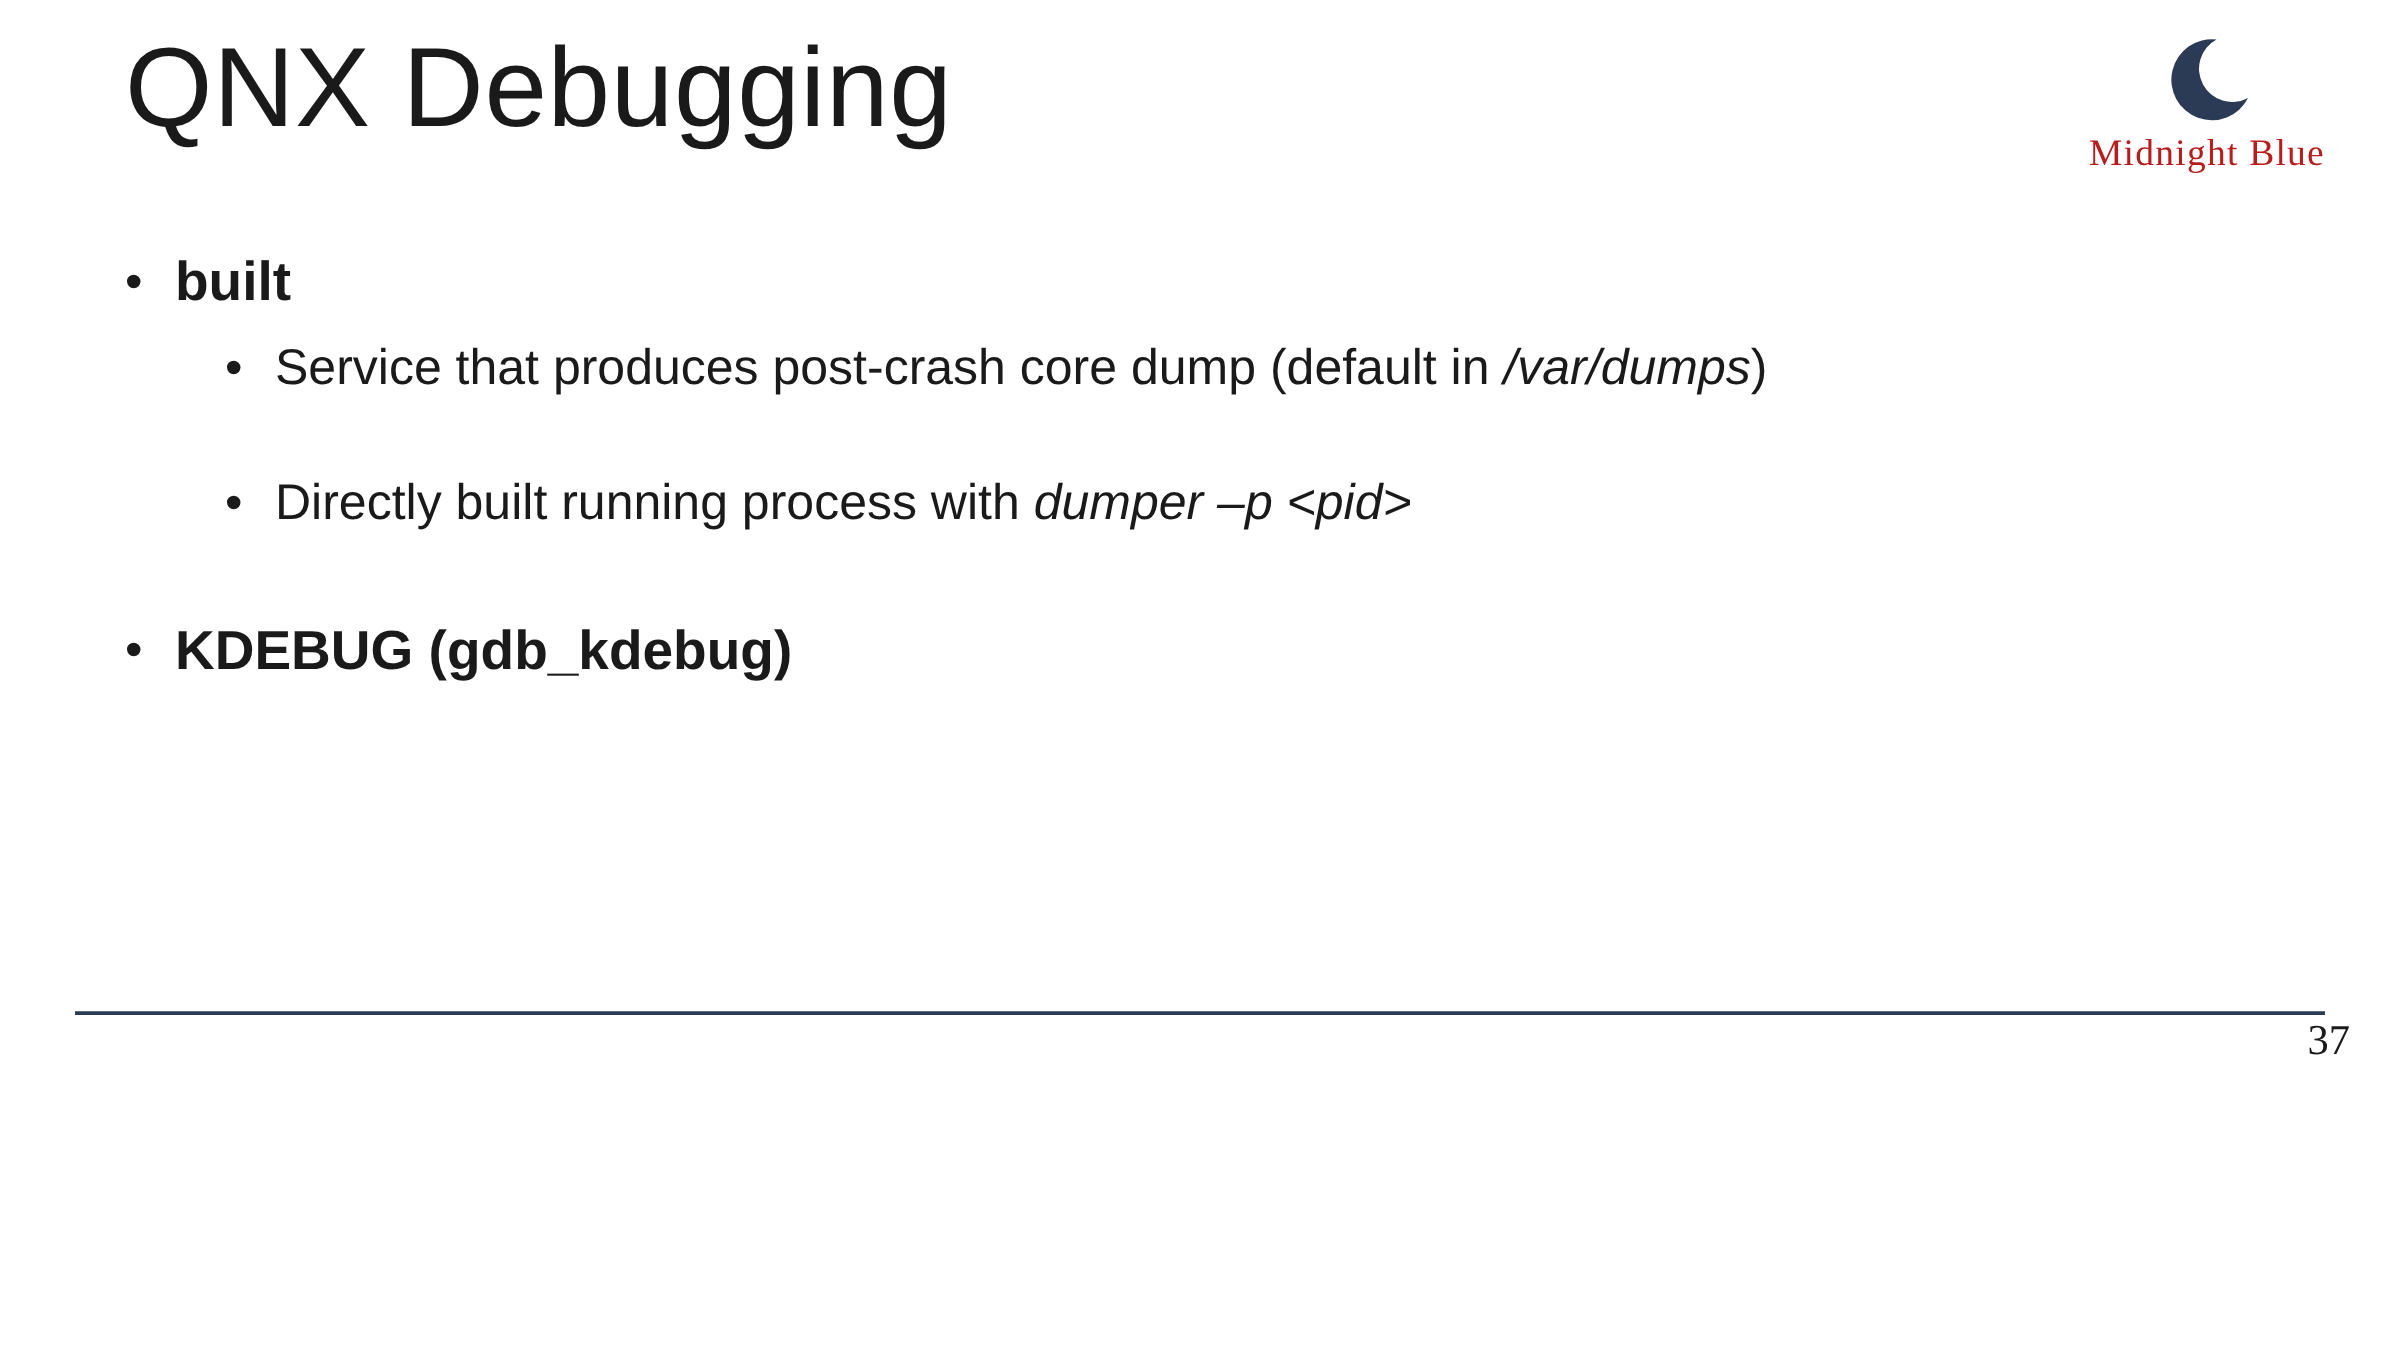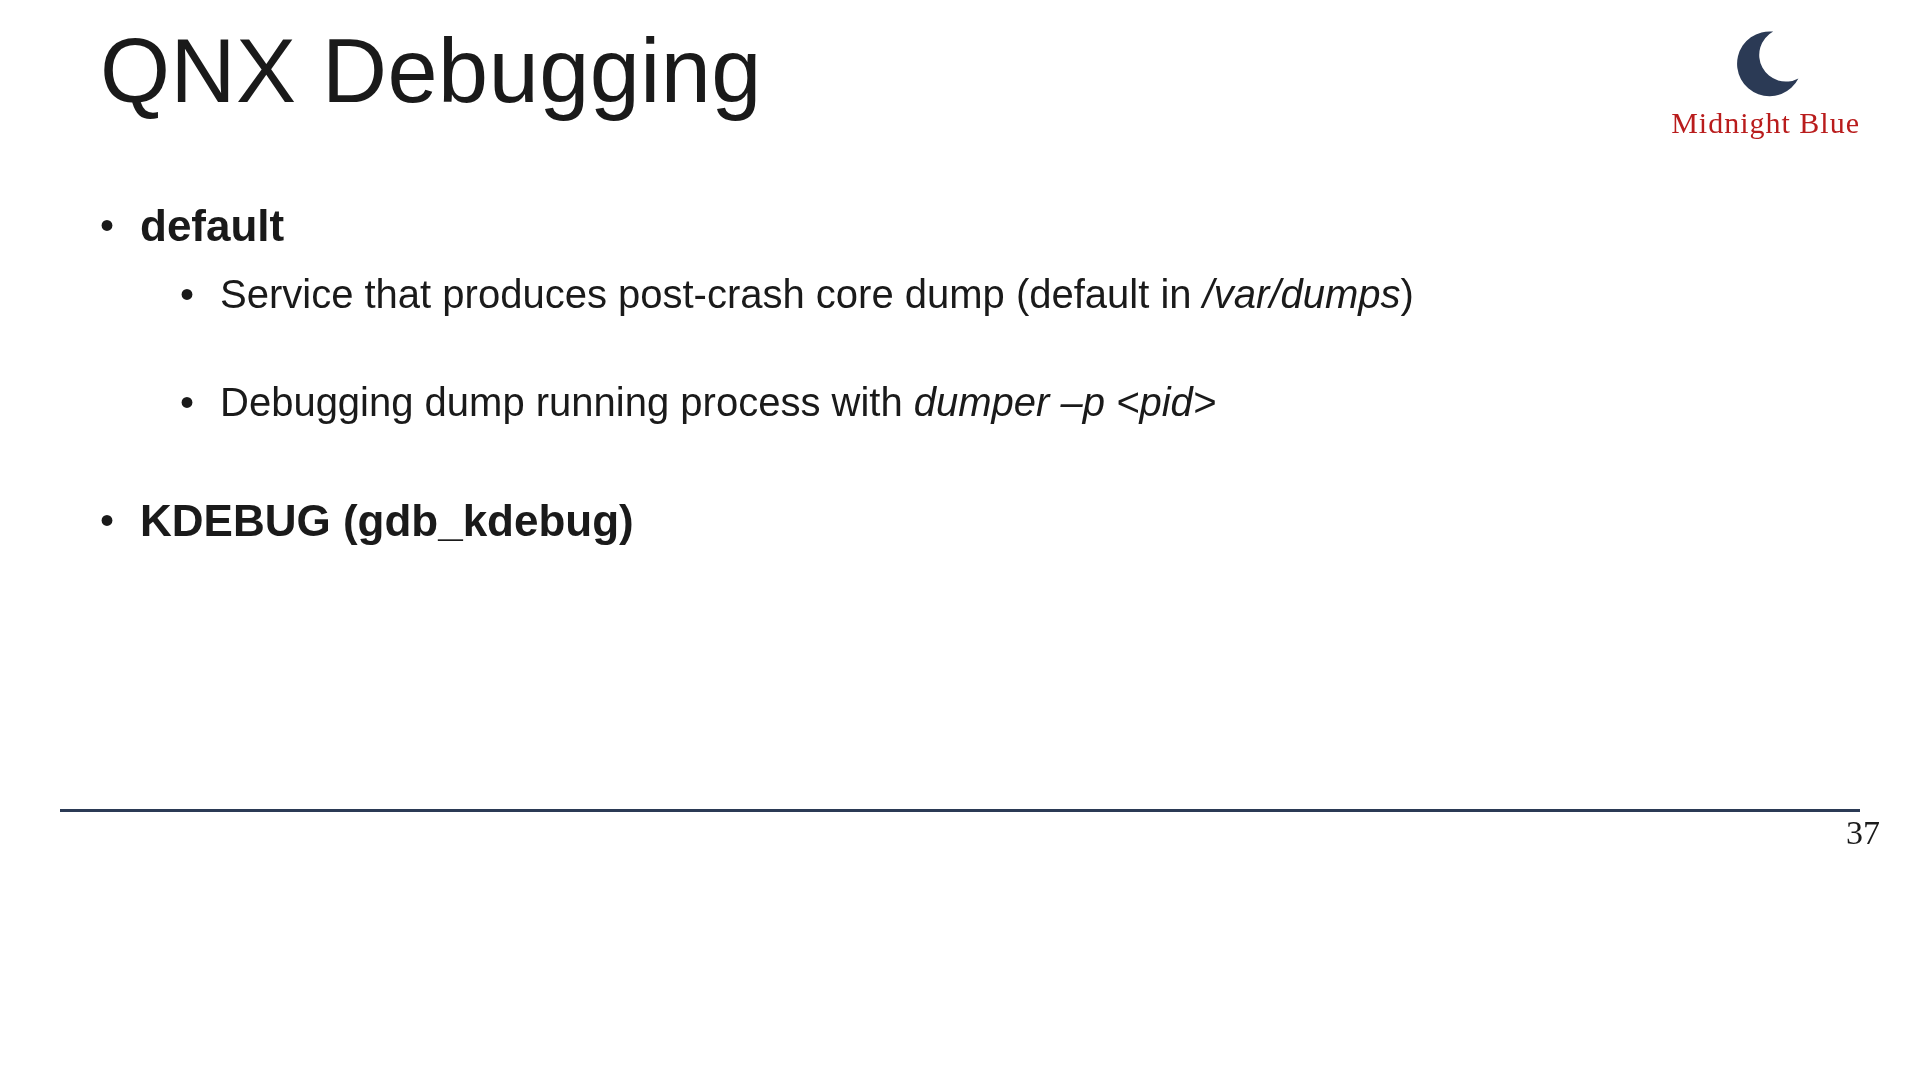--- a/index.html
+++ b/index.html
@@ -127,27 +127,27 @@
   <div class="logo">
     <svg width="80" height="72" viewBox="0 0 100 100">
       <path d="M60 5 A45 45 0 1 0 95 70 A34 34 0 1 1 60 5 Z" fill="#2b3a55"></path>
     </svg>
     <div class="logo-text">Midnight Blue</div>
   </div>
 
   <div class="content">
     <ul class="level1">
       <li>
-        <div class="l1-head">default</div>
+        <div class="l1-head">built</div>
         <ul class="level2">
           <li>
             <span>Service that produces post-crash core dump (default in </span><span class="ital">/var/dumps</span><span>)</span>
           </li>
           <li>
-            <span>Debugging dump running process with </span><span class="ital">dumper –p &lt;pid&gt;</span><span></span>
+            <span>Directly built running process with </span><span class="ital">dumper –p &lt;pid&gt;</span><span></span>
           </li>
         </ul>
       </li>
     </ul>
 
     <div class="section-gap"></div>
 
     <ul class="level1">
       <li>
         <div class="l1-head">KDEBUG (gdb_kdebug)</div>

